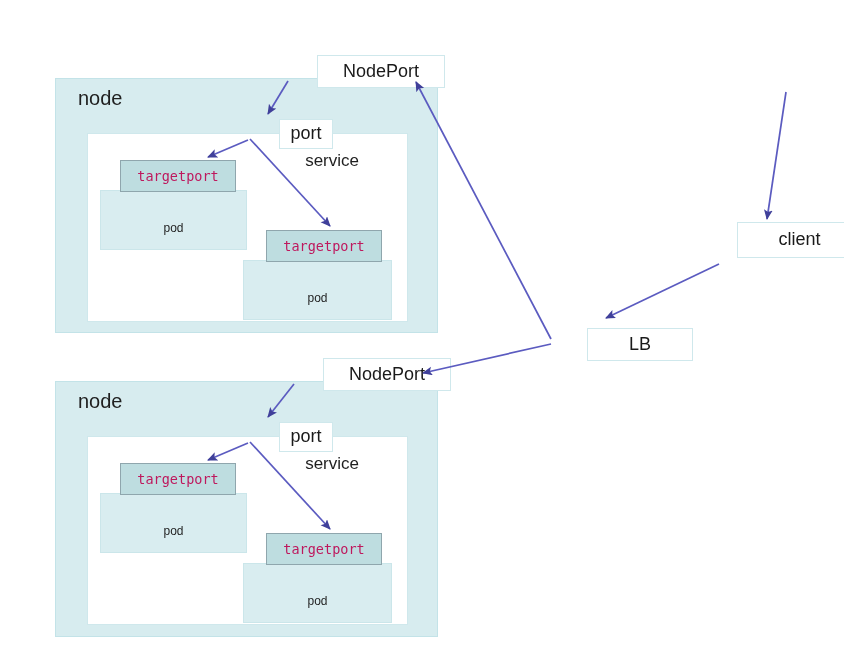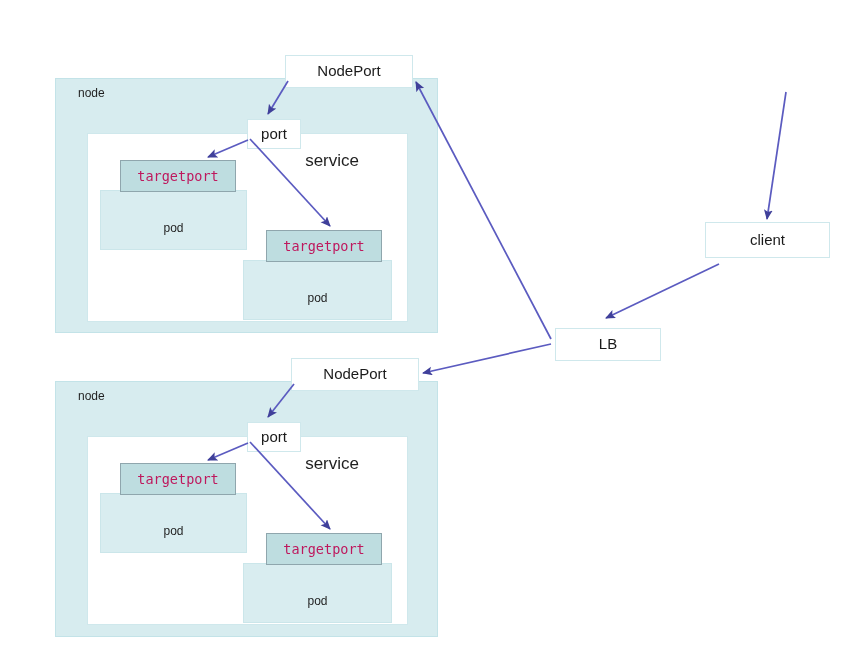--- a/index.html
+++ b/index.html
@@ -33,21 +33,21 @@
 
   
   .node-box {
     background: #d7ecef;
     border: 1px solid #c3e3e8;
     align-items: flex-start;
     justify-content: flex-start;
   }
   .node-box .cap {
     margin: 8px 0 0 22px;
-    font-size: 12px;
+    font-size: 20px;
     color: #1f1f1f;
   }
 
   
   .service-box {
     background: #ffffff;
     border: 1px solid #cfe8ec;
     align-items: flex-start;
     justify-content: flex-end;
   }
@@ -81,22 +81,23 @@
     color: #be185d;
     letter-spacing: 0px;
   }
 
   
   .label-box {
     background: #ffffff;
     border: 1px solid #cfe8ec;
     align-items: center;
     justify-content: center;
-    font-size: 15px;
+    font-size: 18px;
     color: #1a1a1a;
+    margin-left: 32px;
   }
 
   
   #arrows {
     position: absolute;
     left: 0; top: 0;
     width: 844px;
     height: 669px;
     pointer-events: none;
   }

